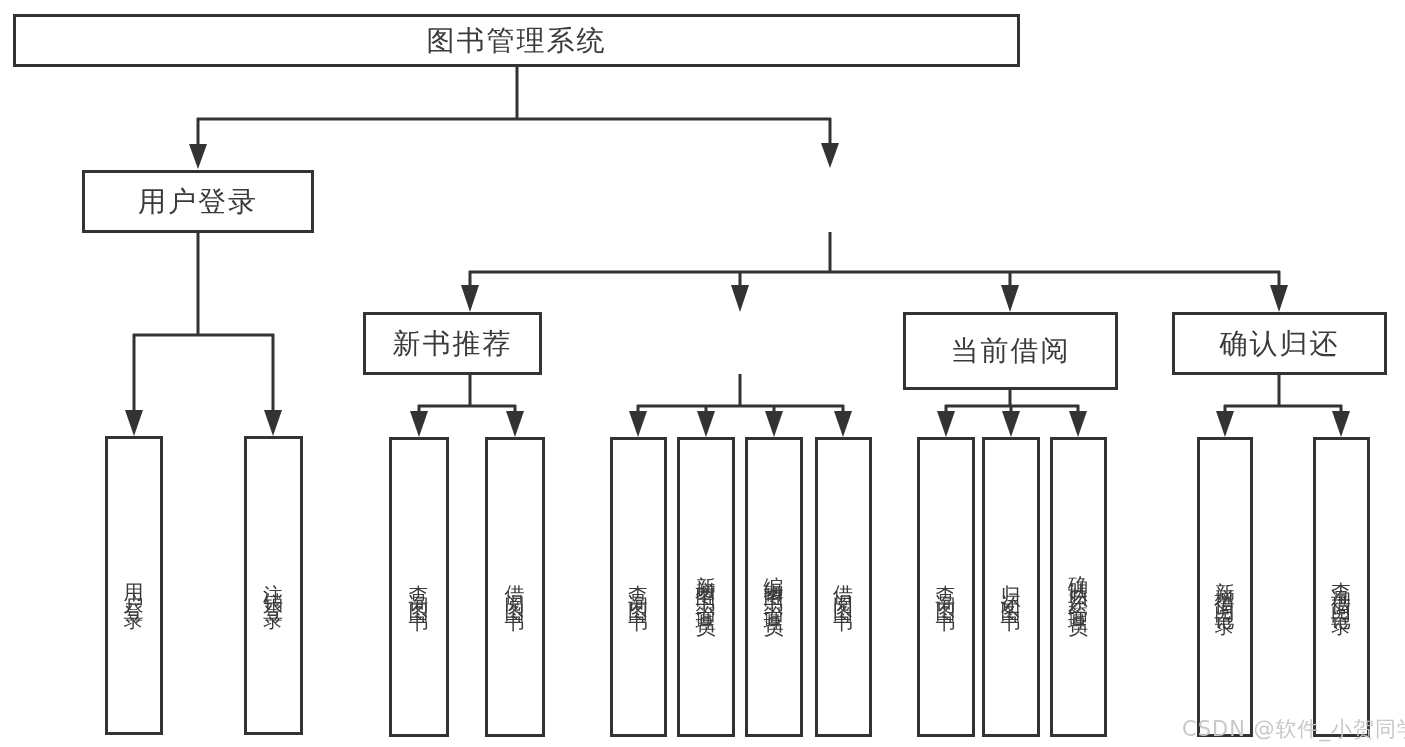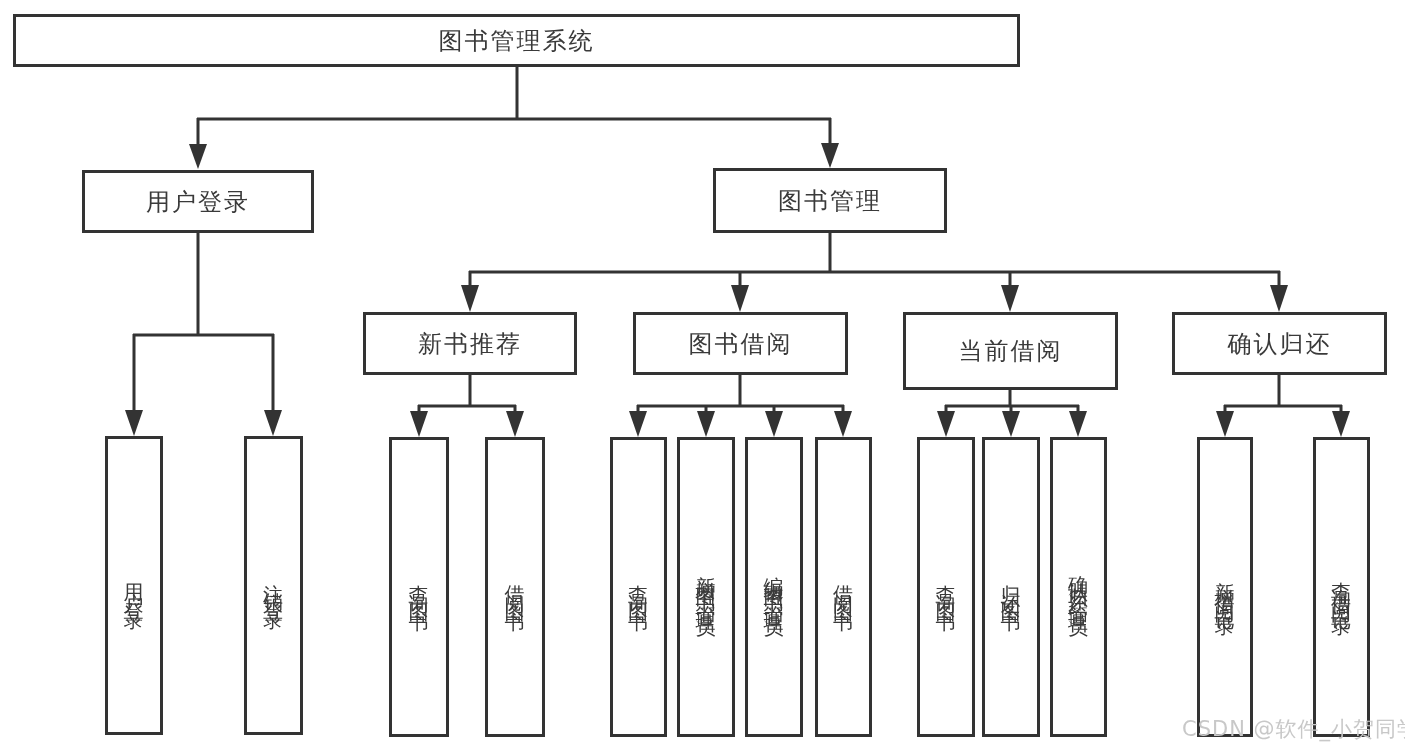--- a/index.html
+++ b/index.html
@@ -9,21 +9,21 @@
     background:#ffffff;
     font-family:"DejaVu Sans",sans-serif;
     color:#3a3a3a;
     overflow:hidden;
   }
   #connector-layer{position:absolute;left:0;top:0;width:1405px;height:747px;}
   .hnode{
     position:absolute;box-sizing:border-box;
     border:3px solid #333333;background:#ffffff;
     display:flex;align-items:center;justify-content:center;
-    font-size:24px;letter-spacing:2px;white-space:nowrap;
+    font-size:28px;letter-spacing:2px;white-space:nowrap;
   }
   .vnode{
     position:absolute;box-sizing:border-box;
     border:3px solid #333333;background:#ffffff;
     writing-mode:vertical-rl;text-orientation:mixed;
     display:flex;align-items:center;justify-content:center;
     font-size:20px;letter-spacing:9px;line-height:1.1;white-space:nowrap;
   }
   .watermark{
     position:absolute;left:1182px;top:715px;
@@ -75,27 +75,25 @@
       <polygon points="1002,411 1020,411 1011,437"></polygon>
       <polygon points="1069,411 1087,411 1078,437"></polygon>
       <polygon points="1216,411 1234,411 1225,437"></polygon>
       <polygon points="1332,411 1350,411 1341,437"></polygon>
     </g>
   </svg>
 
   <div class="hnode" style="left:13px;top:14px;width:1007px;height:53px;">图书管理系统</div>
 
   <div class="hnode" style="left:82px;top:170px;width:232px;height:63px;">用户登录</div>
-  <div class="hnode" style="left:713px;top:168px;width:234px;height:65px;">图书管理</div>
 
   <div class="vnode" style="left:105px;top:436px;width:58px;height:299px;">用户登录</div>
   <div class="vnode" style="left:244px;top:436px;width:59px;height:299px;">注销登录</div>
 
-  <div class="hnode" style="left:363px;top:312px;width:214px;height:63px;font-family:Liberation Serif, serif;">新书推荐</div>
-  <div class="hnode" style="left:633px;top:312px;width:215px;height:63px;">图书借阅</div>
+  <div class="hnode" style="left:363px;top:312px;width:179px;height:63px;font-family:Liberation Serif, serif;">新书推荐</div>
   <div class="hnode" style="left:903px;top:312px;width:215px;height:78px;">当前借阅</div>
   <div class="hnode" style="left:1172px;top:312px;width:215px;height:63px;">确认归还</div>
 
   <div class="vnode" style="left:389px;top:437px;width:60px;height:300px;">查询图书</div>
   <div class="vnode" style="left:485px;top:437px;width:60px;height:300px;">借阅图书</div>
 
   <div class="vnode" style="left:610px;top:437px;width:57px;height:300px;">查询图书</div>
   <div class="vnode" style="left:677px;top:437px;width:58px;height:300px;letter-spacing:6px;">新增图书（管理员）</div>
   <div class="vnode" style="left:745px;top:437px;width:58px;height:300px;letter-spacing:6px;">编辑图书（管理员）</div>
   <div class="vnode" style="left:815px;top:437px;width:57px;height:300px;">借阅图书</div>

